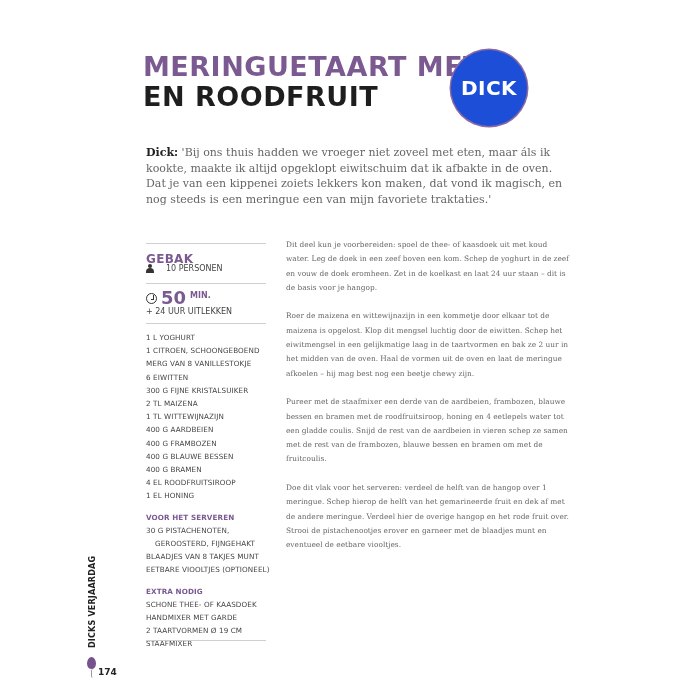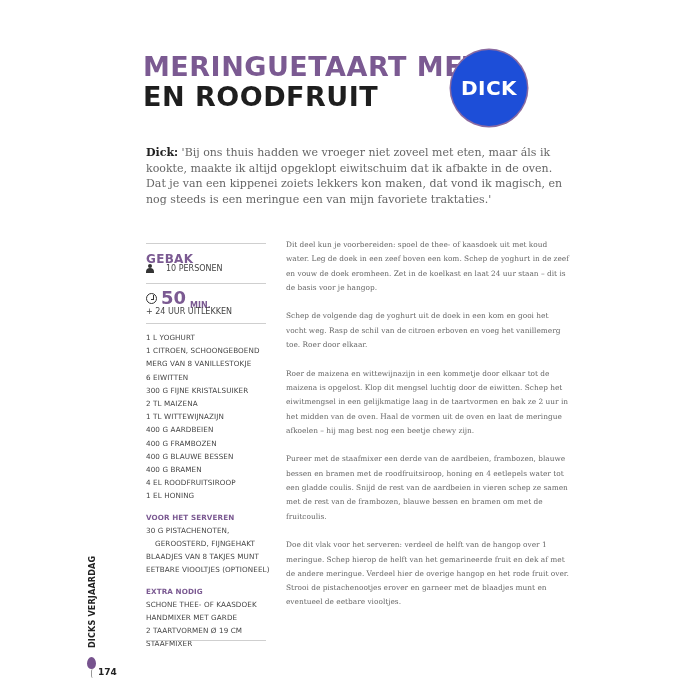--- a/index.html
+++ b/index.html
@@ -14,21 +14,21 @@
   .sep { position:absolute; left:146px; width:120px; height:1px; background:#cfcfcf; }
   .cat { position:absolute; left:146px; top:252px; font-size:12px; font-weight:bold; color:#7b5a92; letter-spacing:0.3px; }
   .serv { position:absolute; left:146px; top:264px; font-size:8px; color:#444; display:flex; align-items:center; gap:12px; }
   .person { width:8px; height:9px; position:relative; display:inline-block; }
   .person:before { content:""; position:absolute; left:2px; top:0; width:4px; height:4px; border-radius:50%; background:#333; }
   .person:after { content:""; position:absolute; left:0; top:4px; width:8px; height:5px; border-radius:4px 4px 0 0; background:#333; }
   .time { position:absolute; left:146px; top:288px; display:flex; align-items:flex-start; }
   .clock { width:9px; height:9px; border:1.5px solid #333; border-radius:50%; margin-top:5px; margin-right:4px; position:relative; }
   .clock:after { content:""; position:absolute; left:4px; top:1px; width:2px; height:4px; border-right:1px solid #333; border-bottom:1px solid #333; }
   .time .num { font-size:18px; font-weight:bold; color:#7b5a92; line-height:20px; }
-  .time .unit { font-size:8px; font-weight:bold; color:#7b5a92; margin-left:4px; margin-top:13px; }
+  .time .unit { font-size:8px; font-weight:bold; color:#7b5a92; margin-left:4px; margin-top:3px; }
   .extra { position:absolute; left:146px; top:307px; font-size:8px; color:#444;text-align:right; }
   .ingr { position:absolute; left:146px; top:331px; font-size:7.2px; line-height:13.2px; color:#444; letter-spacing:0.1px; }
   .ingr div { white-space:nowrap; }
   .ingr .hd { color:#7b5a92; font-weight:bold;margin-top:8px; }
   .ingr .ind { padding-left:9px; }
   .steps { position:absolute; left:286px; top:238px; width:285px; font-family:"DejaVu Serif", serif; font-size:7.4px; line-height:14.3px; color:#666; }
   .steps p { margin:0 0 14.3px 0; }
   .side { position:absolute; left:88px; top:648px; transform:rotate(-90deg); transform-origin:left top; font-size:8px; font-weight:bold; color:#222; white-space:nowrap; letter-spacing:0.2px; }
   .balloon { position:absolute; left:87px; top:657px; width:9px; height:12px; background:#77538e; border-radius:50% 50% 50% 50% / 55% 55% 45% 45%; }
   .string { position:absolute; left:91px; top:669px; width:3px; height:9px; border-left:1px solid #999; border-radius:2px; }
@@ -88,21 +88,20 @@
   <div class="hd">EXTRA NODIG</div>
   <div>SCHONE THEE- OF KAASDOEK</div>
   <div>HANDMIXER MET GARDE</div>
   <div>2 TAARTVORMEN Ø 19 CM</div>
   <div>STAAFMIXER</div>
 </div>
 <div class="sep" style="top:640px;"></div>
 
 <div class="steps">
   <p>Dit deel kun je voorbereiden: spoel de thee- of kaasdoek uit met koud water. Leg de doek in een zeef boven een kom. Schep de yoghurt in de zeef en vouw de doek eromheen. Zet in de koelkast en laat 24 uur staan – dit is de basis voor je hangop.</p>
-  <p>Schep de volgende dag de yoghurt uit de doek in een kom en gooi het vocht weg. Rasp de schil van de citroen erboven en voeg het vanillemerg toe. Roer door elkaar.</p>
   <p>Roer de maizena en wittewijnazijn in een kommetje door elkaar tot de maizena is opgelost. Klop dit mengsel luchtig door de eiwitten. Schep het eiwitmengsel in een gelijkmatige laag in de taartvormen en bak ze 2 uur in het midden van de oven. Haal de vormen uit de oven en laat de meringue afkoelen – hij mag best nog een beetje chewy zijn.</p>
   <p>Pureer met de staafmixer een derde van de aardbeien, frambozen, blauwe bessen en bramen met de roodfruitsiroop, honing en 4 eetlepels water tot een gladde coulis. Snijd de rest van de aardbeien in vieren schep ze samen met de rest van de frambozen, blauwe bessen en bramen om met de fruitcoulis.</p>
   <p>Doe dit vlak voor het serveren: verdeel de helft van de hangop over 1 meringue. Schep hierop de helft van het gemarineerde fruit en dek af met de andere meringue. Verdeel hier de overige hangop en het rode fruit over. Strooi de pistachenootjes erover en garneer met de blaadjes munt en eventueel de eetbare viooltjes.</p>
 </div>
 
 <div class="side">DICKS VERJAARDAG</div>
 <div class="balloon"></div>
 <div class="string"></div>
 <div class="pagenum">174</div>
 

